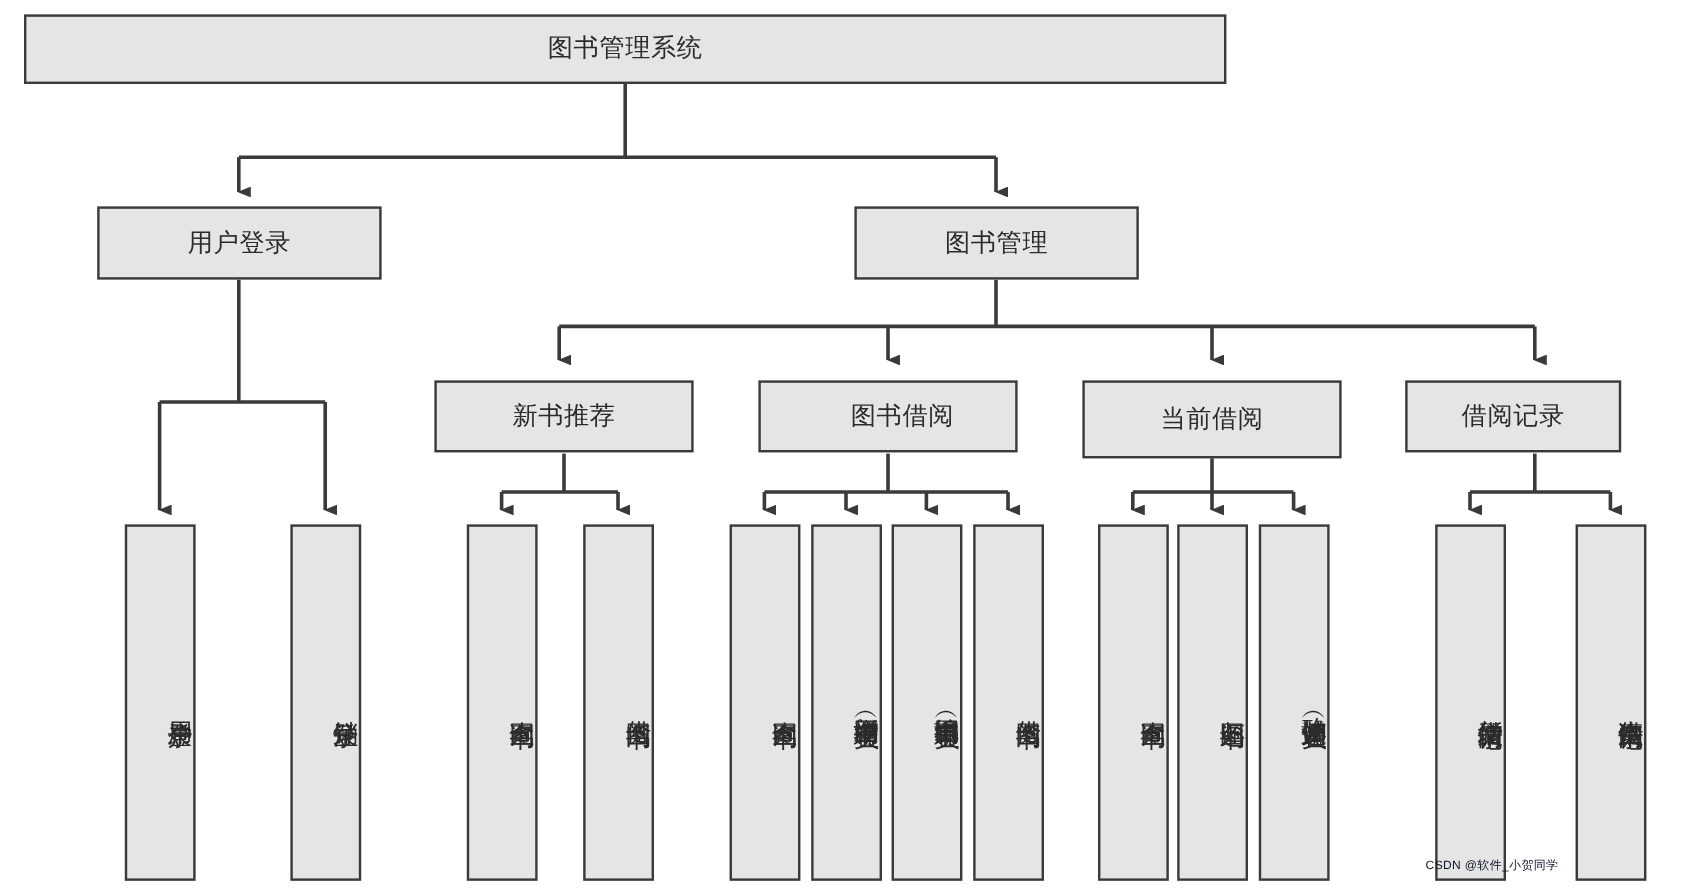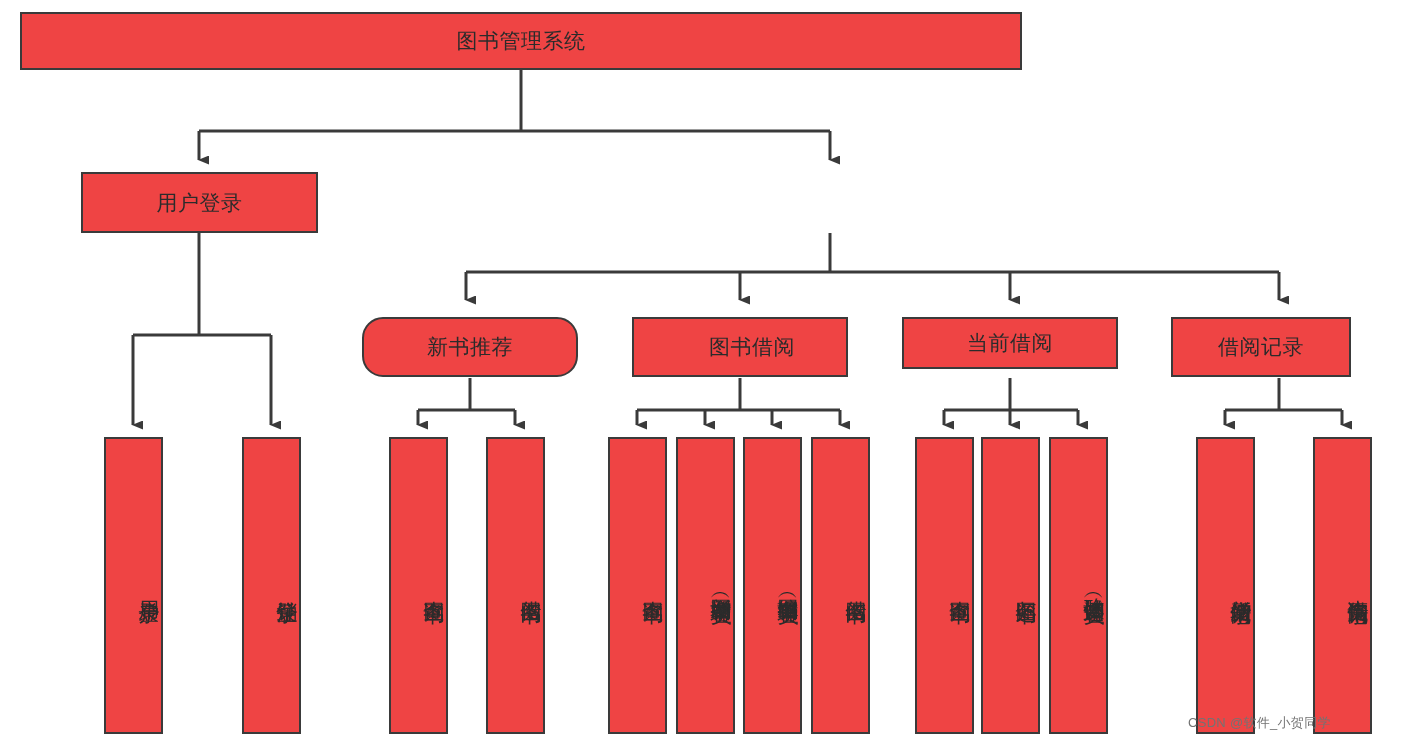--- a/index.html
+++ b/index.html
@@ -21,21 +21,21 @@
     position: absolute;
     left: 0;
     top: 0;
     width: 1405px;
     height: 747px;
   }
   .node {
     position: absolute;
     box-sizing: border-box;
     border: 2px solid #3a3a3a;
-    background: #ef4444;
+    background: #e5e5e5;
     color: #2b2b2b;
     display: flex;
     align-items: center;
     justify-content: center;
     text-align: center;
     line-height: 1.12;
   }
   .node.h {
     font-size: 21px;
     letter-spacing: 0.5px;
@@ -51,22 +51,22 @@
   }
   .node.v .vtext {
     writing-mode: vertical-rl;
     text-orientation: upright;
     white-space: nowrap;
   }
   .watermark {
     position: absolute;
     left: 1188px;
     top: 714px;
-    font-size: 13px;
-    color: #737373;
+    font-size: 10px;
+    color: #0f172a;
     white-space: nowrap;
     letter-spacing: 0.3px;
   }
 </style>
 </head>
 <body>
 
 <div id="canvas">
 
   <svg id="wires" viewBox="0 0 1405 747" xmlns="http://www.w3.org/2000/svg">
@@ -119,28 +119,31 @@
     </g>
   </svg>
 
   <div class="node h" style="left:20px; top:12px; width:1002px; height:58px;">
     <span>图书管理系统</span>
   </div>
 
   <div class="node h" style="left:81px; top:172px; width:237px; height:61px;">
     <span>用户登录</span>
   </div>
+  <div class="node h" style="left:712px; top:172px; width:237px; height:61px;">
+    <span>图书管理</span>
+  </div>
 
-  <div class="node h" style="left:362px; top:317px; width:216px; height:60px;border-radius:21px;">
+  <div class="node h" style="left:362px; top:317px; width:216px; height:60px;">
     <span>新书推荐</span>
   </div>
   <div class="node h" style="left:632px; top:317px; width:216px; height:60px;padding-left:24px;">
     <span>图书借阅</span>
   </div>
-  <div class="node h" style="left:902px; top:317px; width:216px; height:52px;">
+  <div class="node h" style="left:902px; top:317px; width:216px; height:65px;">
     <span>当前借阅</span>
   </div>
   <div class="node h" style="left:1171px; top:317px; width:180px; height:60px;">
     <span>借阅记录</span>
   </div>
 
   <div class="node v" style="left:104px; top:437px; width:59px; height:297px;">
     <span class="vtext">用户登录</span>
   </div>
   <div class="node v" style="left:242px; top:437px; width:59px; height:297px;">

